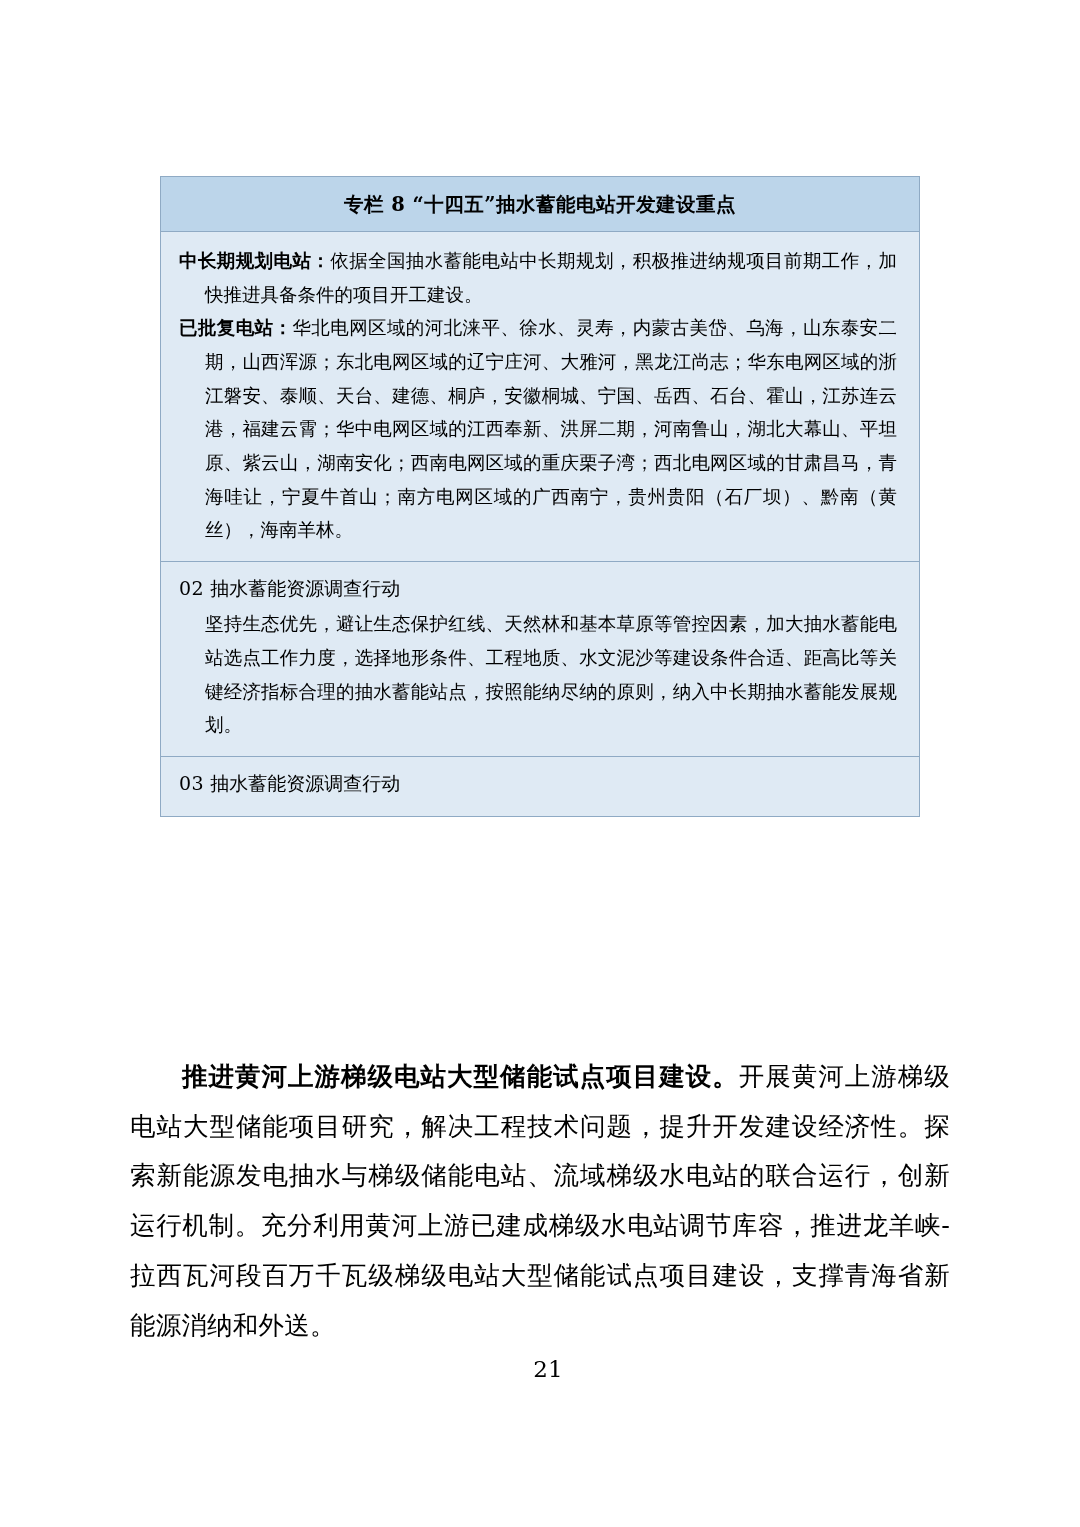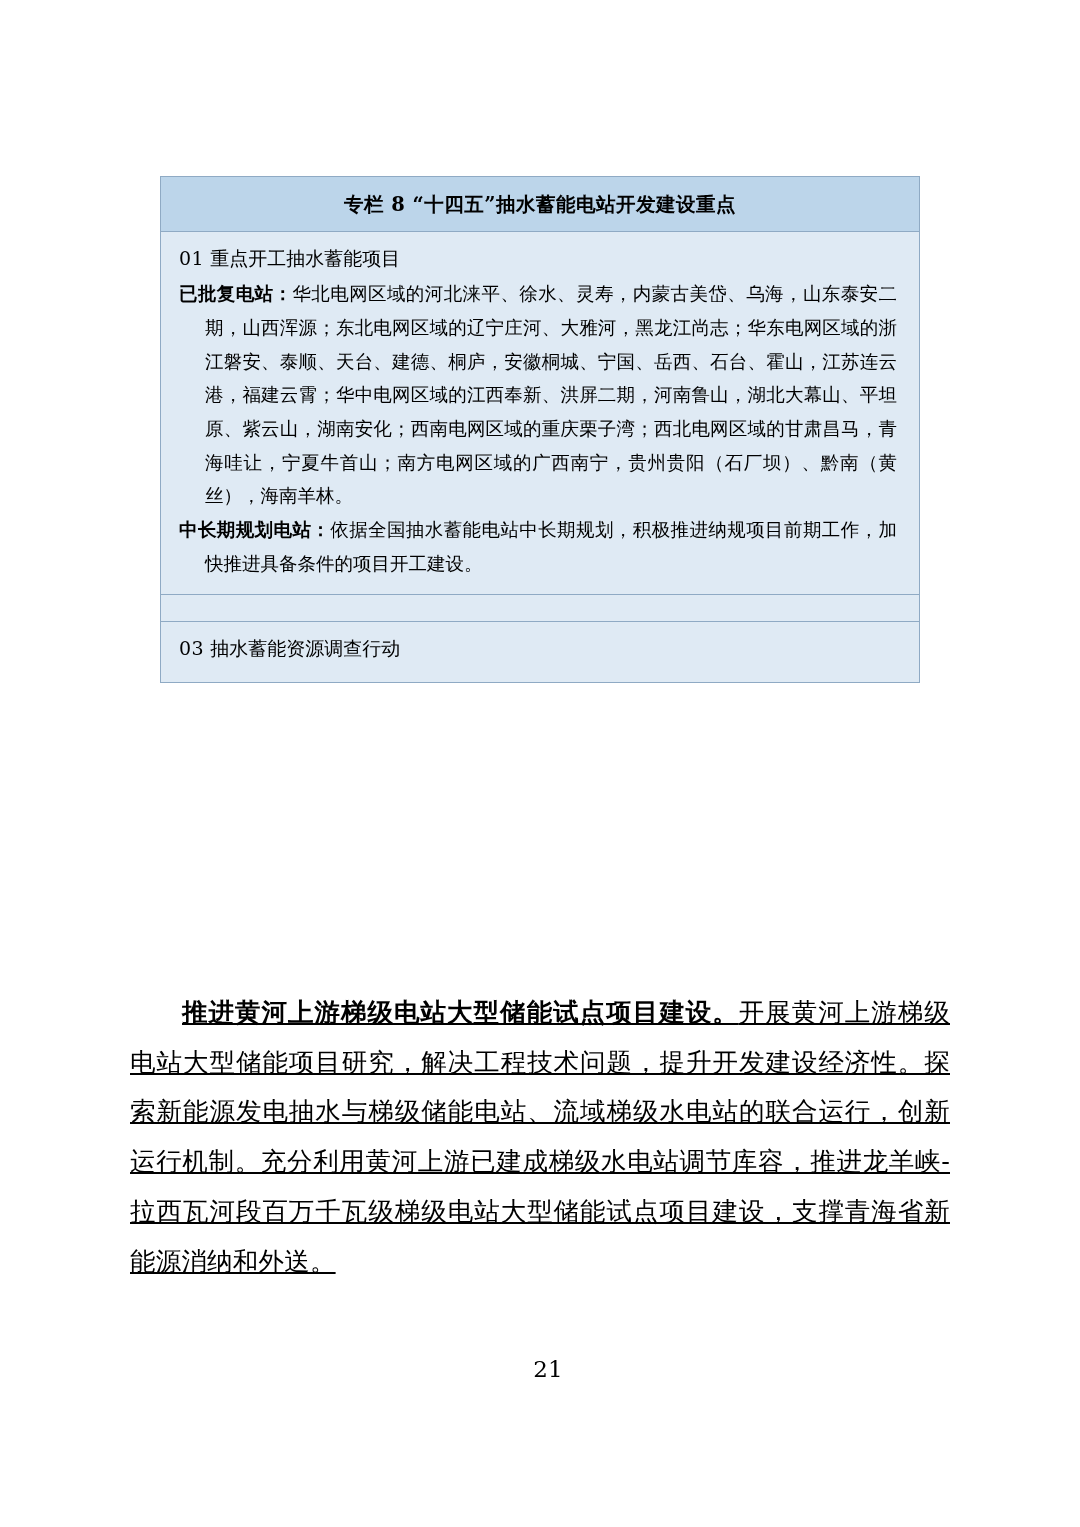--- a/index.html
+++ b/index.html
@@ -71,23 +71,22 @@
   .para.hang {
     padding-left: 26px;
     text-indent: -26px;
   }
   .lbl {
     font-weight: bold;
   }
   .body-text {
     position: absolute;
     left: 130px;
-    top: 988px;
+    top: 1052px;
     width: 820px;
-    text-decoration: underline;
   }
   .body-para {
     font-size: 25.5px;
     line-height: 1.95;
     text-align: justify;
     text-justify: inter-ideograph;
     text-indent: 52px;
     margin: 0;
     letter-spacing: 0.2px;
   }
@@ -106,33 +105,34 @@
 </head>
 <body>
 
 <div class="page">
 
   <div class="box">
 
     <div class="box-header">专栏 8  “十四五”抽水蓄能电站开发建设重点</div>
 
     <div class="section">
-      <div class="section-title">
-        <span class="num">01</span>
-        <span>重点开工抽水蓄能项目</span>
-      </div>
+      <p class="para hang">
+        <span class="lbl">中长期规划电站：</span><span>依据全国抽水蓄能电站中长期规划，积极推进纳规项目前期工作，加快推进具备条件的项目开工建设。</span>
+      </p>
       <p class="para hang">
         <span class="lbl">已批复电站：</span><span>华北电网区域的河北涞平、徐水、灵寿，内蒙古美岱、乌海，山东泰安二期，山西浑源；东北电网区域的辽宁庄河、大雅河，黑龙江尚志；华东电网区域的浙江磐安、泰顺、天台、建德、桐庐，安徽桐城、宁国、岳西、石台、霍山，江苏连云港，福建云霄；华中电网区域的江西奉新、洪屏二期，河南鲁山，湖北大幕山、平坦原、紫云山，湖南安化；西南电网区域的重庆栗子湾；西北电网区域的甘肃昌马，青海哇让，宁夏牛首山；南方电网区域的广西南宁，贵州贵阳（石厂坝）、黔南（黄丝），海南羊林。</span>
-      </p>
-      <p class="para hang">
-        <span class="lbl">中长期规划电站：</span><span>依据全国抽水蓄能电站中长期规划，积极推进纳规项目前期工作，加快推进具备条件的项目开工建设。</span>
       </p>
     </div>
 
     <div class="section">
+      <div class="section-title">
+        <span class="num">02</span>
+        <span>抽水蓄能资源调查行动</span>
+      </div>
+      <p class="para indent">坚持生态优先，避让生态保护红线、天然林和基本草原等管控因素，加大抽水蓄能电站选点工作力度，选择地形条件、工程地质、水文泥沙等建设条件合适、距高比等关键经济指标合理的抽水蓄能站点，按照能纳尽纳的原则，纳入中长期抽水蓄能发展规划。</p>
     </div>
 
     <div class="section">
       <div class="section-title">
         <span class="num">03</span>
         <span>抽水蓄能资源调查行动</span>
       </div>
     </div>
 
   </div>

